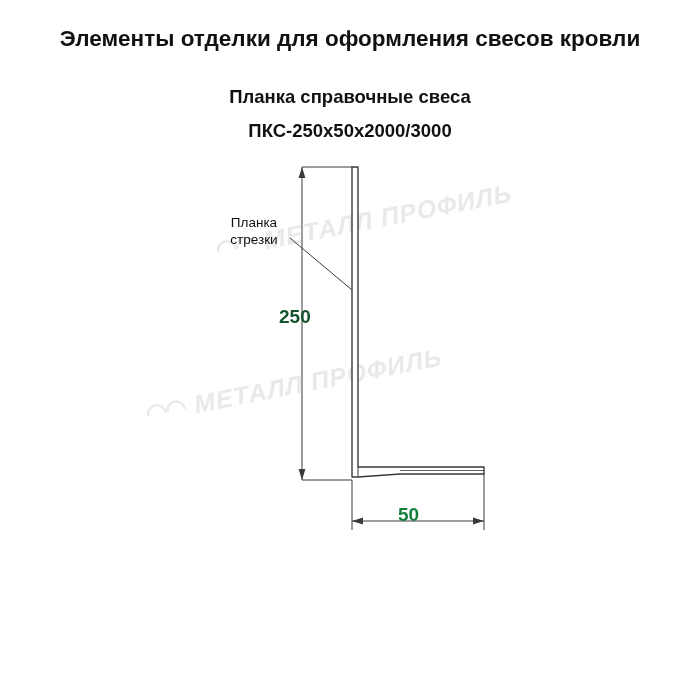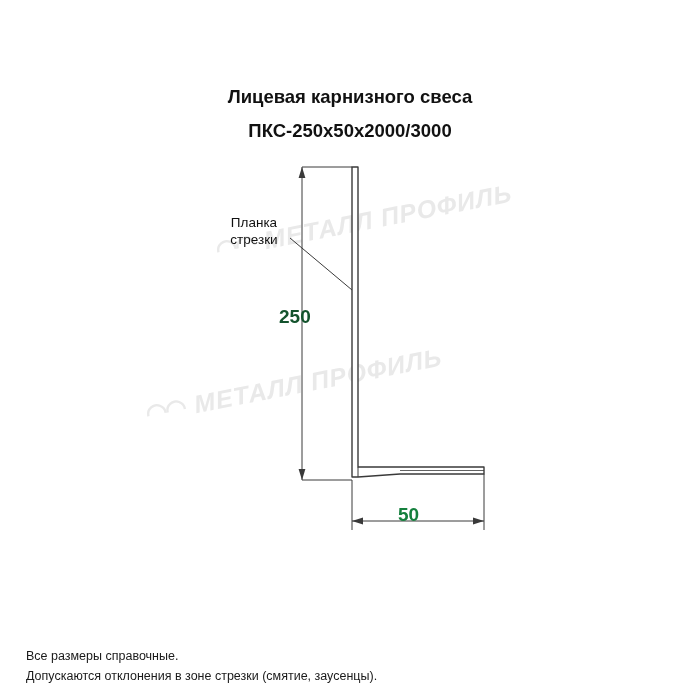--- a/index.html
+++ b/index.html
@@ -110,21 +110,22 @@
     letter-spacing: -2px;
   }
   .wm-1 { left: 213px; top: 207px; transform: rotate(-11deg); }
   .wm-2 { left: 143px; top: 371px; transform: rotate(-11deg); }
 </style>
 </head>
 <body>
 
 <div class="page">
 
-  <div class="subtitle-1">Лицевая карнизного свеса</div>
+  <div class="title">Элементы отделки для оформления свесов кровли</div>
+  <div class="subtitle-1">Планка справочные свеса</div>
   <div class="subtitle-2">ПКС-250х50х2000/3000</div>
 
   <div class="wm wm-1">
     <span class="wm-mark">◠◠</span><span>МЕТАЛЛ ПРОФИЛЬ</span>
   </div>
   <div class="wm wm-2">
     <span class="wm-mark">◠◠</span><span>МЕТАЛЛ ПРОФИЛЬ</span>
   </div>
 
   <svg class="drawing" viewBox="0 0 700 700">
@@ -150,18 +151,14 @@
   </svg>
 
   <div class="label-face">
     <span>Планка</span><br>
     <span>стрезки</span>
   </div>
 
   <div class="dim-250">250</div>
   <div class="dim-50">50</div>
 
-  <div class="footnotes">
-    <span class="footnote-line">Все размеры справочные.</span>
-    <span class="footnote-line">Допускаются отклонения в зоне стрезки (смятие, заусенцы).</span>
-  </div>
 
 </div>
 
 </body></html>

